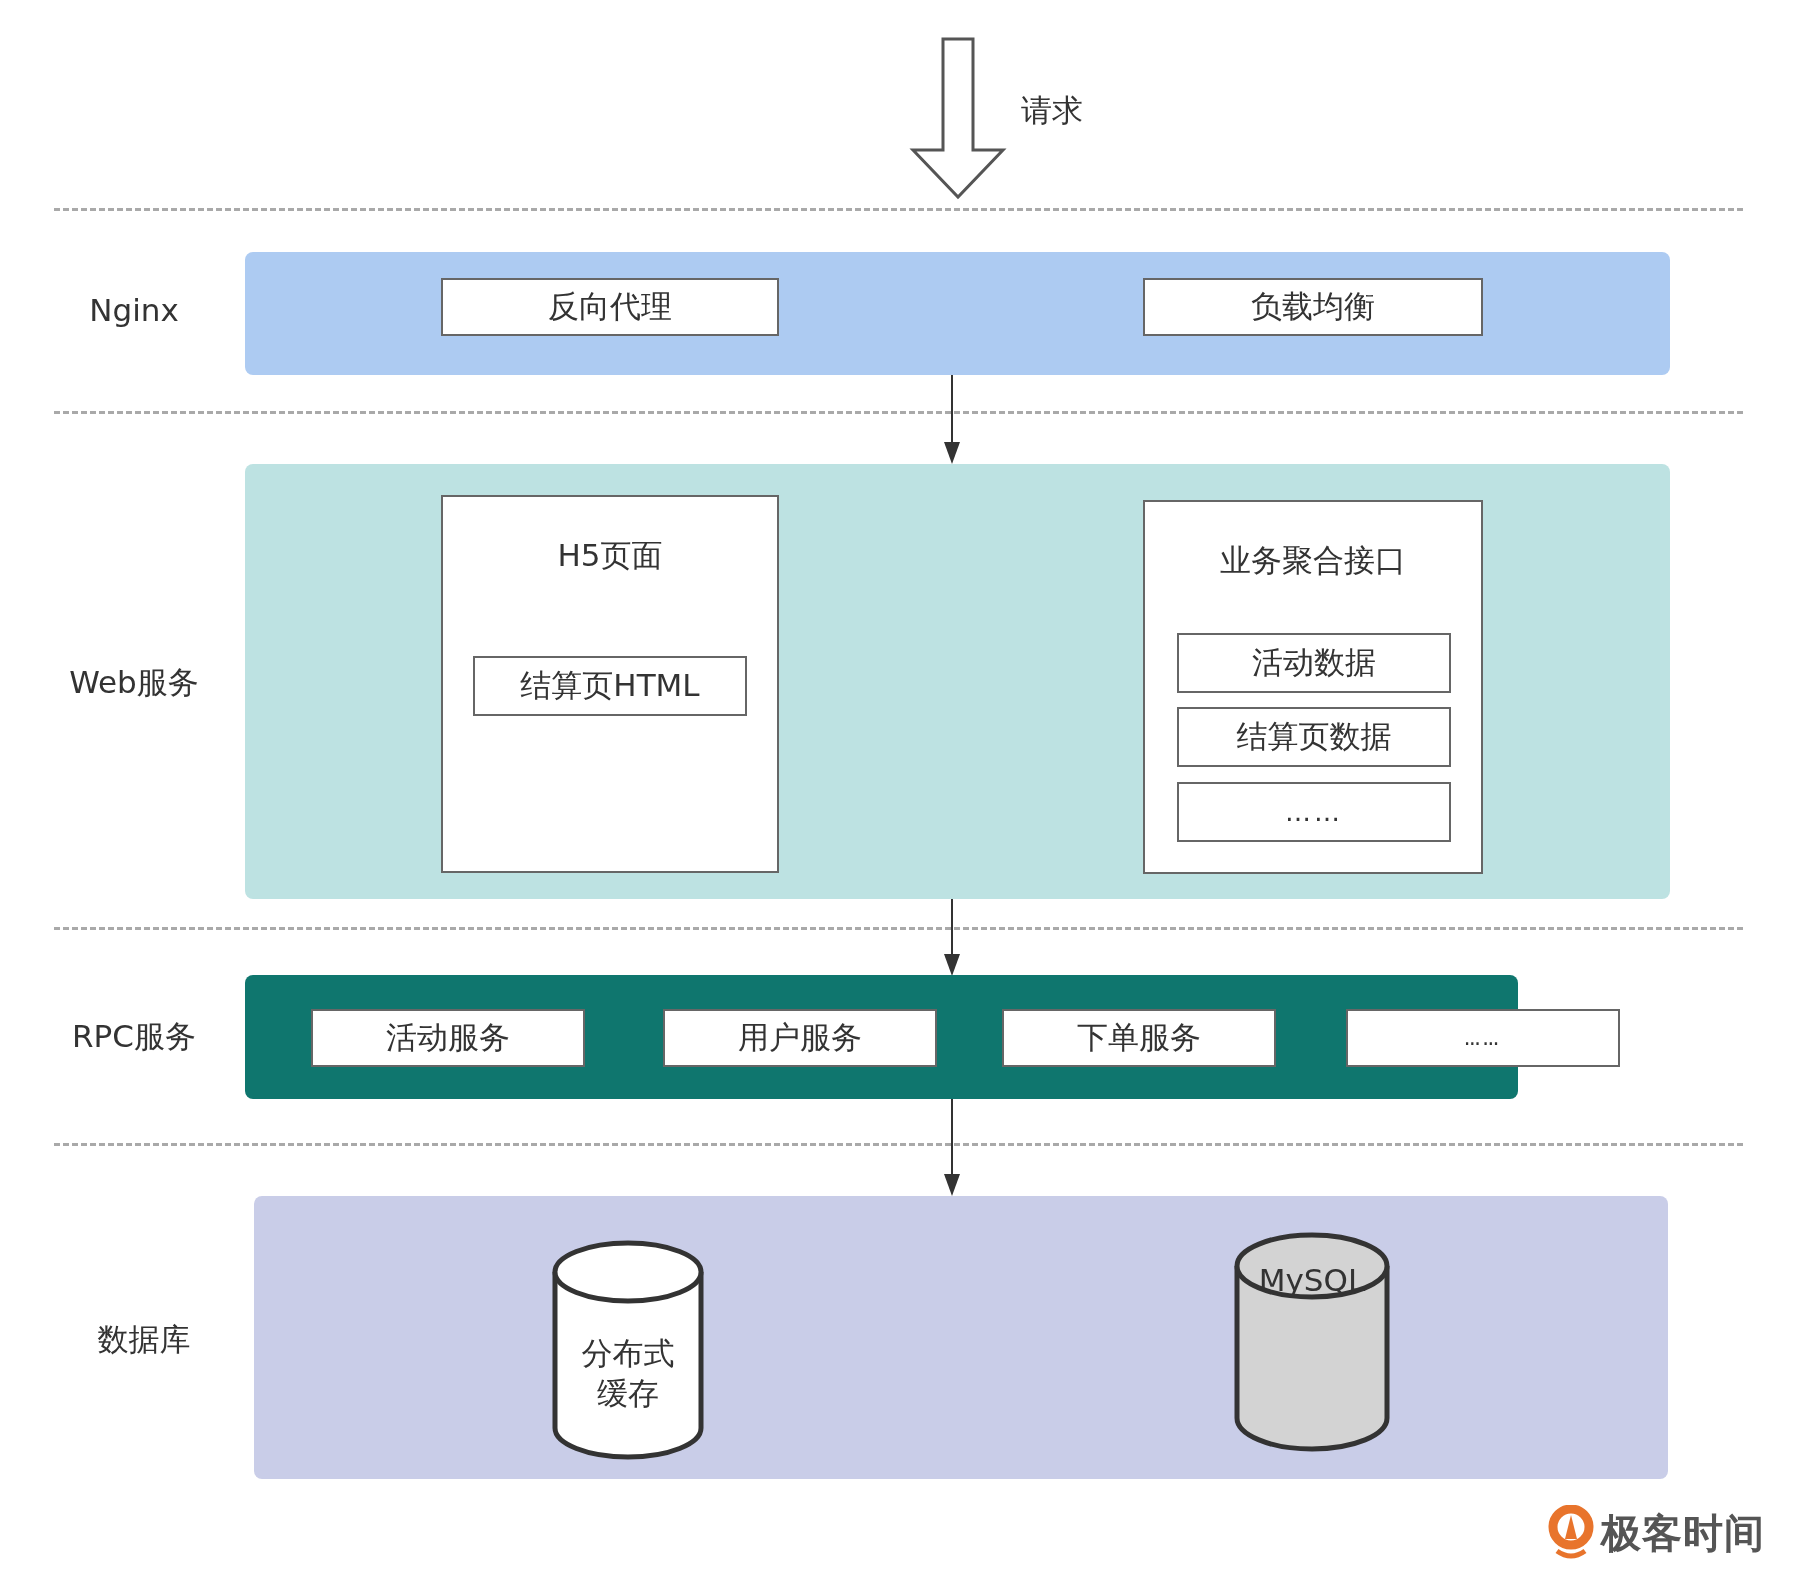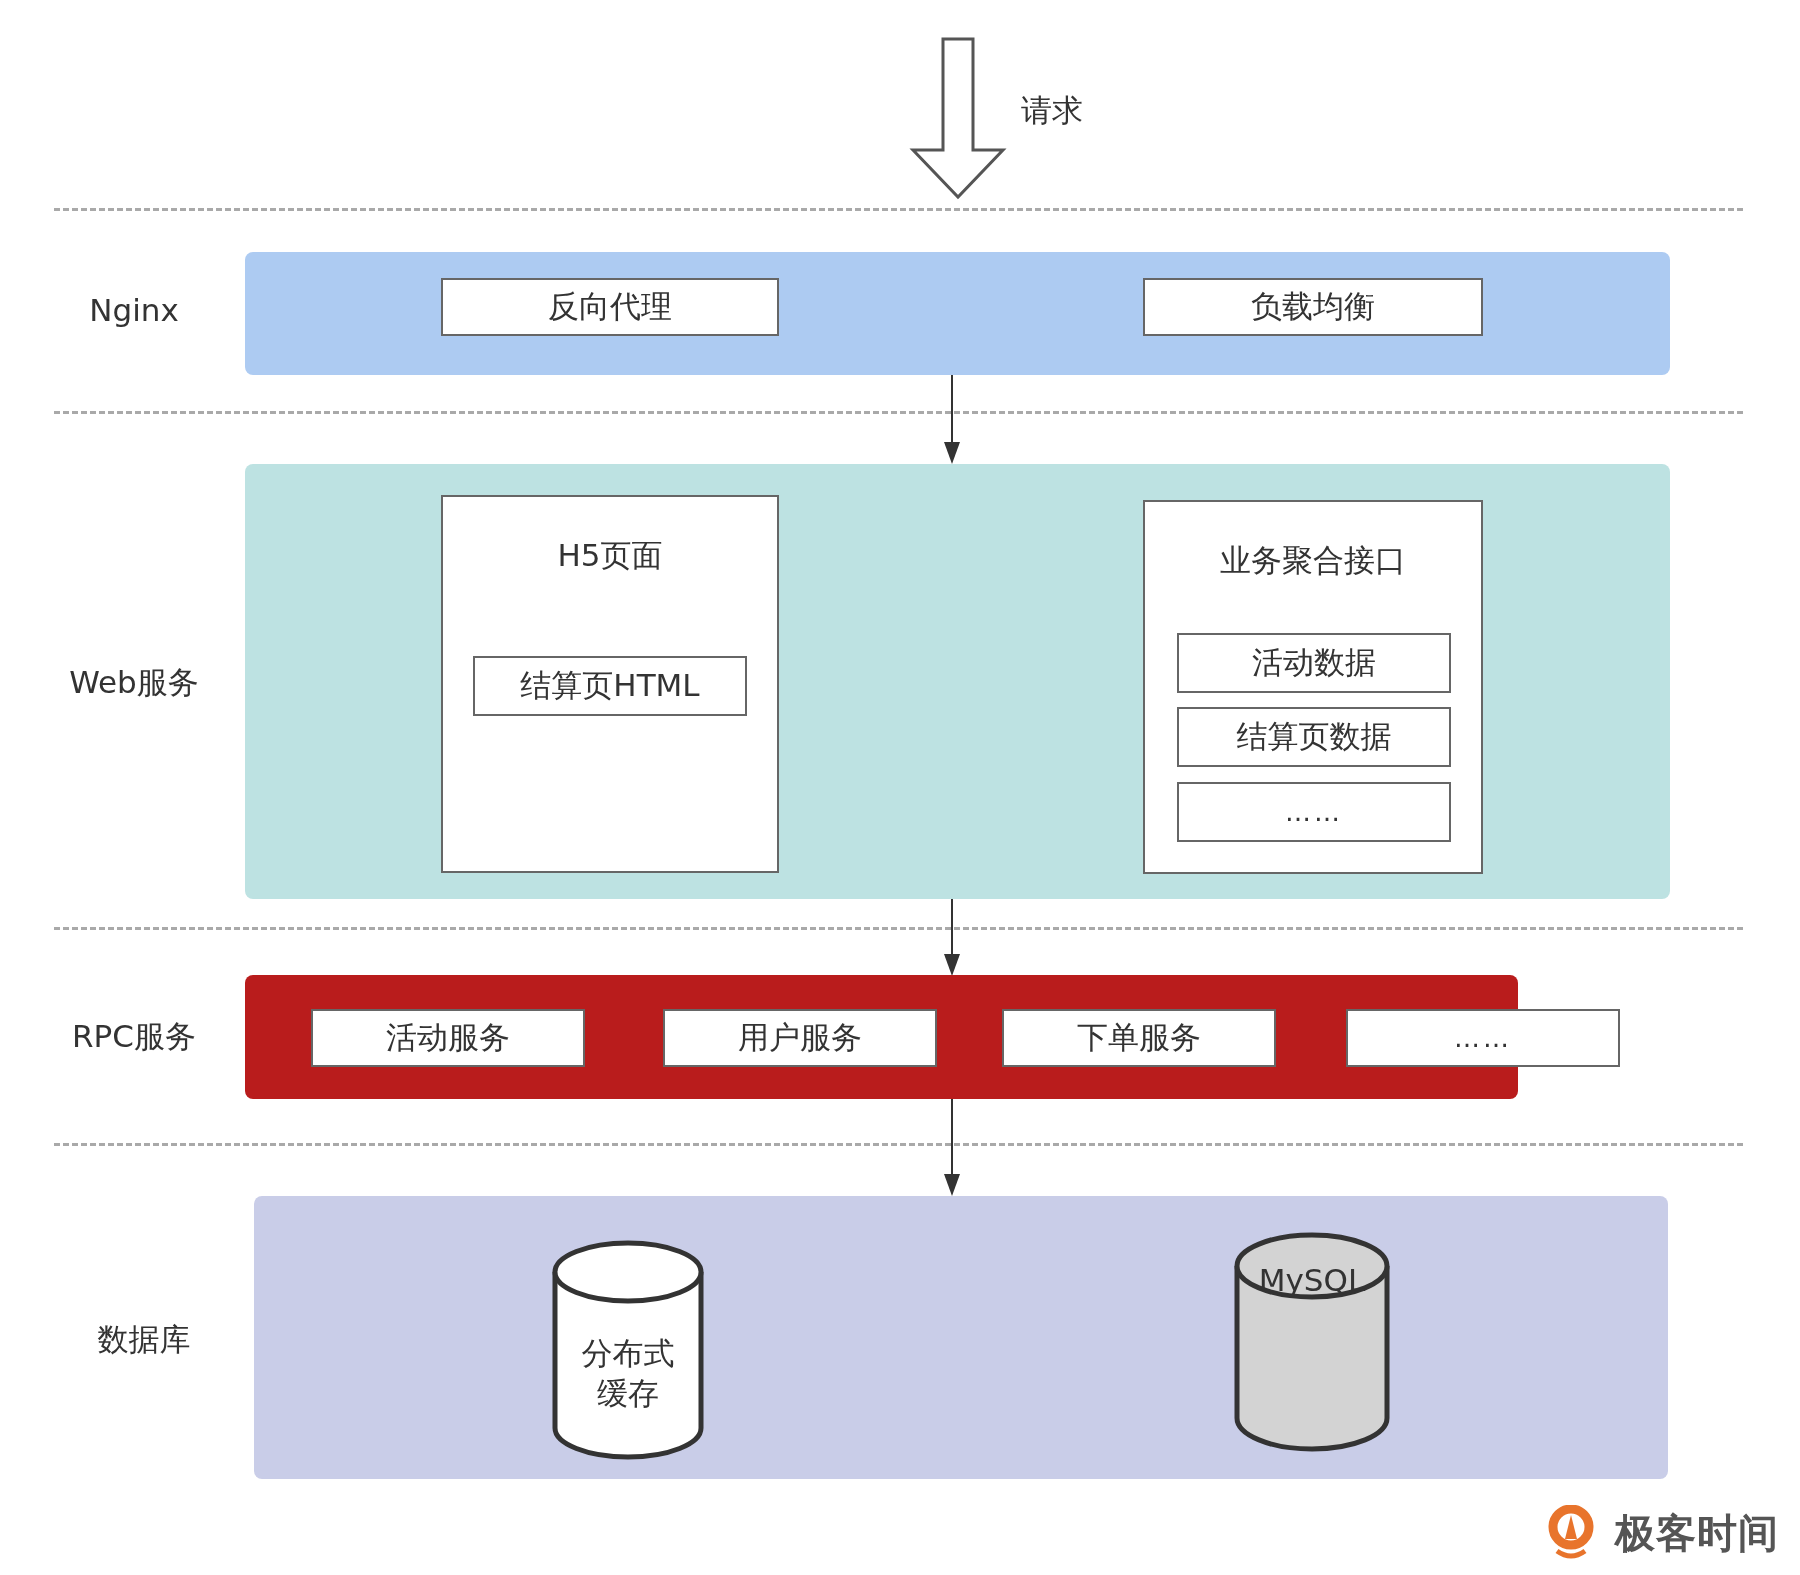--- a/index.html
+++ b/index.html
@@ -11,21 +11,21 @@
   .layer-label { position:absolute; font-size:31px; color:#333; white-space:nowrap; transform:translate(-50%,-50%); }
   .box { position:absolute; background:#fff; border:2px solid #666; box-sizing:border-box;
          display:flex; align-items:center; justify-content:center; font-size:31px; color:#333; white-space:nowrap; }
   .panel { position:absolute; background:#fff; border:2px solid #666; box-sizing:border-box; }
   .panel-title { position:absolute; left:0; right:0; text-align:center; font-size:31px; color:#333; }
   .dots { letter-spacing:3px; font-size:26px; }
   .conn { position:absolute; width:2px; background:#333; left:951px; }
   .conn-head { position:absolute; left:944px; width:0; height:0;
                border-left:8px solid transparent; border-right:8px solid transparent; border-top:22px solid #333; }
   .db-label { position:absolute; text-align:center; font-size:31px; color:#333; line-height:40px; }
-  .logo { position:absolute; display:flex; align-items:center; gap:20px;text-align:right; }
+  .logo { position:absolute; display:flex; align-items:center; gap:6px;text-align:right; }
   .logo-text { font-size:40px; font-weight:bold; color:#555; letter-spacing:1px; }
 </style>
 </head>
 <body>
 
 <svg class="abs" style="left:905px;top:35px" width="110" height="170">
   <path d="M38 4 H68 V115 H98 L53 162 L8 115 H38 Z" fill="#fff" stroke="#555" stroke-width="3" stroke-linejoin="miter"></path>
 </svg>
 <div class="abs" style="left:1021px;top:90px;font-size:31px;color:#333;">请求</div>
 
@@ -54,21 +54,21 @@
     <div class="box" style="left:32px;top:205px;width:274px;height:60px;">结算页数据</div>
     <div class="box" style="left:32px;top:131px;width:274px;height:60px;">活动数据</div>
     <div class="box dots" style="left:32px;top:280px;width:274px;height:60px;">……</div>
   </div>
 </div>
 
 <div class="conn" style="top:899px;height:56px"></div>
 <div class="conn-head" style="top:954px"></div>
 
 <div class="layer-label" style="left:134px;top:1037px">RPC服务</div>
-<div class="layer" style="left:245px;top:975px;width:1273px;height:124px;background:#b91c1c;">
+<div class="layer" style="left:245px;top:975px;width:1273px;height:124px;background:#0f766e;font-family:Liberation Mono, monospace;">
   <div class="box" style="left:66px;top:34px;width:274px;height:58px;">活动服务</div>
   <div class="box" style="left:418px;top:34px;width:274px;height:58px;">用户服务</div>
   <div class="box" style="left:757px;top:34px;width:274px;height:58px;">下单服务</div>
   <div class="box dots" style="left:1101px;top:34px;width:274px;height:58px;">……</div>
 </div>
 
 <div class="conn" style="top:1099px;height:77px"></div>
 <div class="conn-head" style="top:1174px"></div>
 
 <div class="layer-label" style="left:144px;top:1340px">数据库</div>

